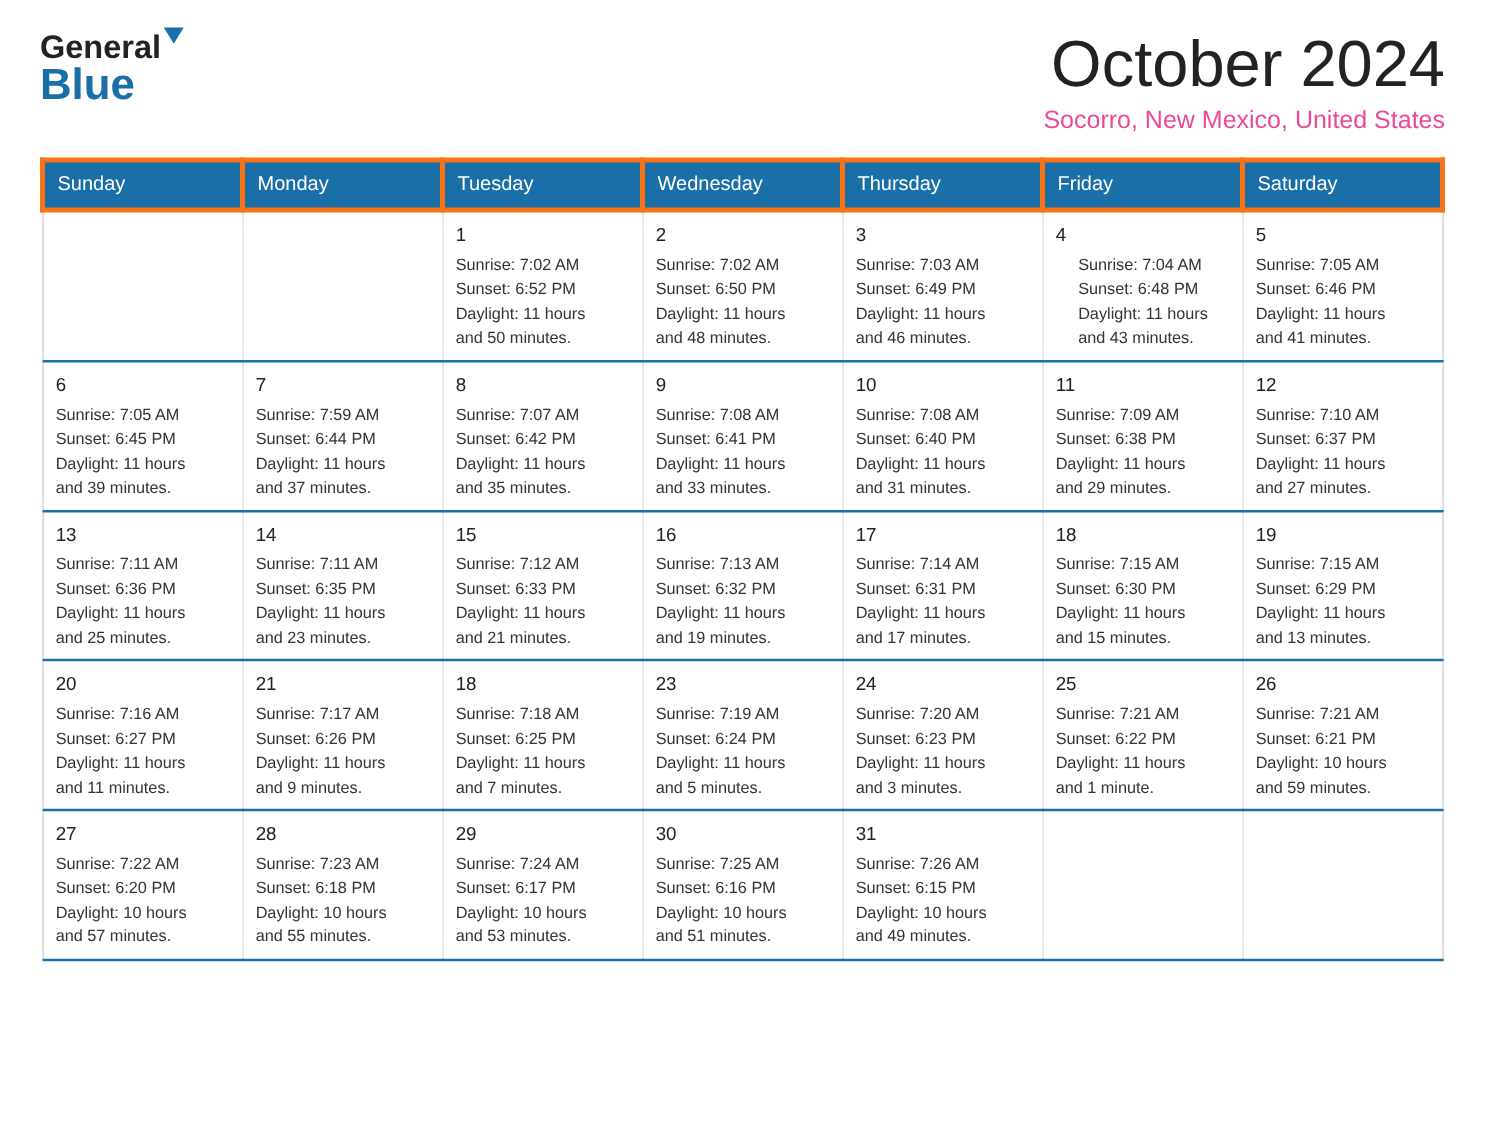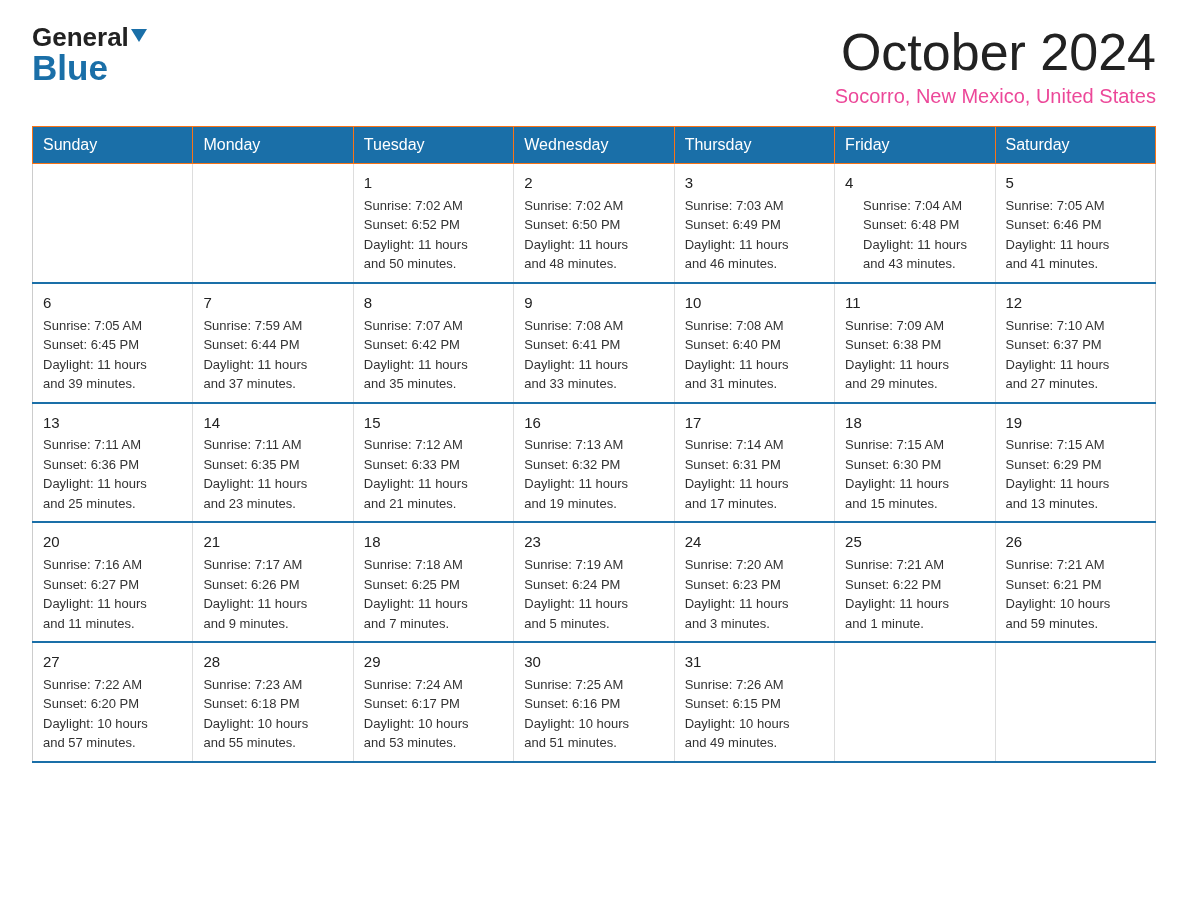--- a/index.html
+++ b/index.html
@@ -41,21 +41,20 @@
       border-left: 8px solid transparent;
       border-right: 8px solid transparent;
       border-top: 13px solid #1a6fa8;
       margin-left: 2px;
       vertical-align: middle;
       position: relative;
       top: -2px;
     }
     .logo-top-row {
       display: flex;
-      align-items: center;
     }
     .title-area {
       text-align: right;
     }
     .month-title {
       font-size: 52px;
       font-weight: normal;
       color: #222;
       line-height: 1.1;
     }
@@ -69,21 +68,21 @@
       border-collapse: collapse;
       table-layout: fixed;
     }
     .calendar-table thead tr th {
       background-color: #1a6fa8;
       color: #fff;
       font-size: 16px;
       font-weight: normal;
       padding: 9px 10px;
       text-align: left;
-      border: 1px solid #f97316;
+      border: 4px solid #f97316;
     }
     .calendar-table tbody tr {
       border-bottom: 2px solid #1a6fa8;
     }
     .calendar-table tbody tr td {
       vertical-align: top;
       padding: 8px 10px;
       border-left: 1px solid #ddd;
       border-right: 1px solid #ddd;
       min-height: 90px;

